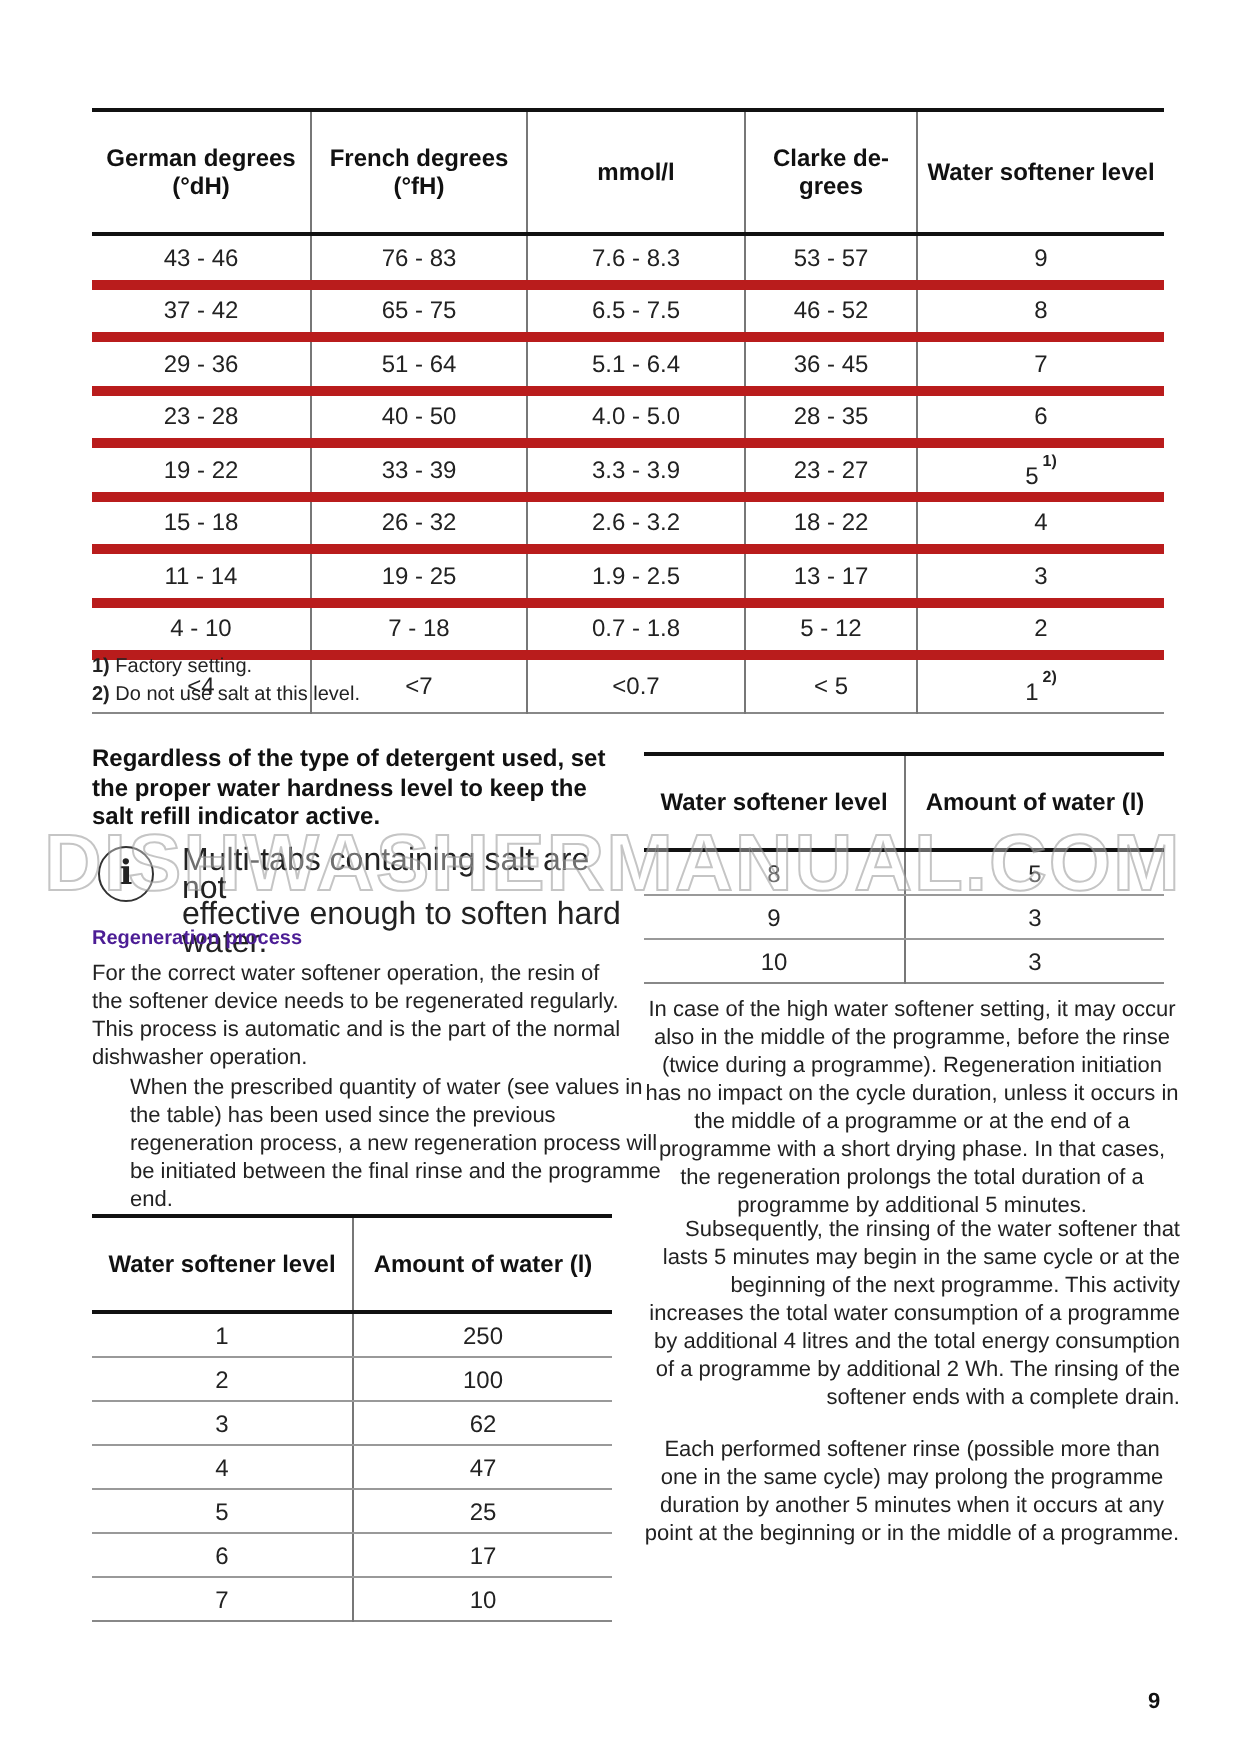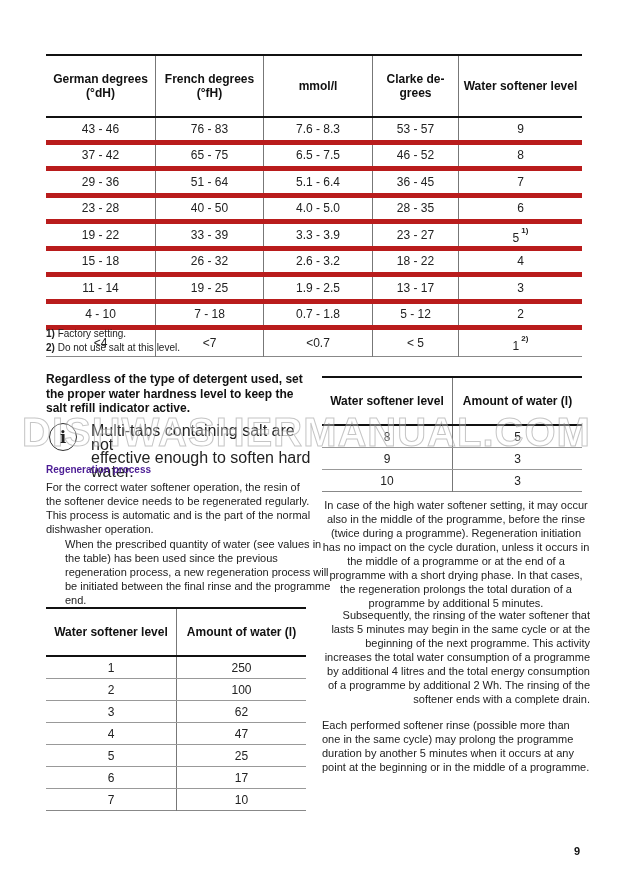--- a/index.html
+++ b/index.html
@@ -23,21 +23,21 @@
   .info-wrap { left:47px; top:422px; width:270px; height:32px; }
   .info-icon { position:absolute; left:2px; top:1px; width:26px; height:26px; border:1.5px solid #333; border-radius:50%;
                text-align:center; font-family:"DejaVu Serif", serif; font-weight:bold; font-size:17px; line-height:26px; color:#222; }
   .info-text { position:absolute; left:44px; top:2px; font-size:16px; line-height:13.5px; color:#222; }
   .h-regen { left:46px; top:464px; font-size:10px; font-weight:bold; color:#4c1d95; }
   .para { font-size:11px; line-height:14px; color:#222; }
   .p-left1 { left:46px; top:480px; width:268px; }
   .p-left2 { left:29px; top:537px; width:268px;margin-left:36px; }
   .p-right1 { left:322px; top:498px; width:268px;text-align:center; }
   .p-right2 { left:322px; top:608px; width:268px;text-align:right; }
-  .p-right3 { left:322px; top:718px; width:268px; }
+  .p-right3 { left:322px; top:718px; width:268px;text-align:center; }
   
   .t-small { border-top:2px solid #111; border-bottom:1.5px solid #888; }
   .t-small th { height:46px; border-bottom:2px solid #111; }
   .t-small td { height:21px; border-bottom:1px solid #999; }
   .t-small tr:last-child td { border-bottom:none; }
   .t-small th + th, .t-small td + td { border-left:1px solid #777; }
   #t-left { left:46px; top:607px; width:260px; }
   #t-right { left:322px; top:376px; width:260px; }
   .page-num { left:574px; top:845px; font-size:11px; font-weight:bold; color:#111; font-family:"Liberation Sans Narrow","Liberation Sans", sans-serif; }
   .watermark { left:22px; top:412px; width:580px; font-family:"Liberation Sans", sans-serif; font-weight:bold; font-size:40px;

